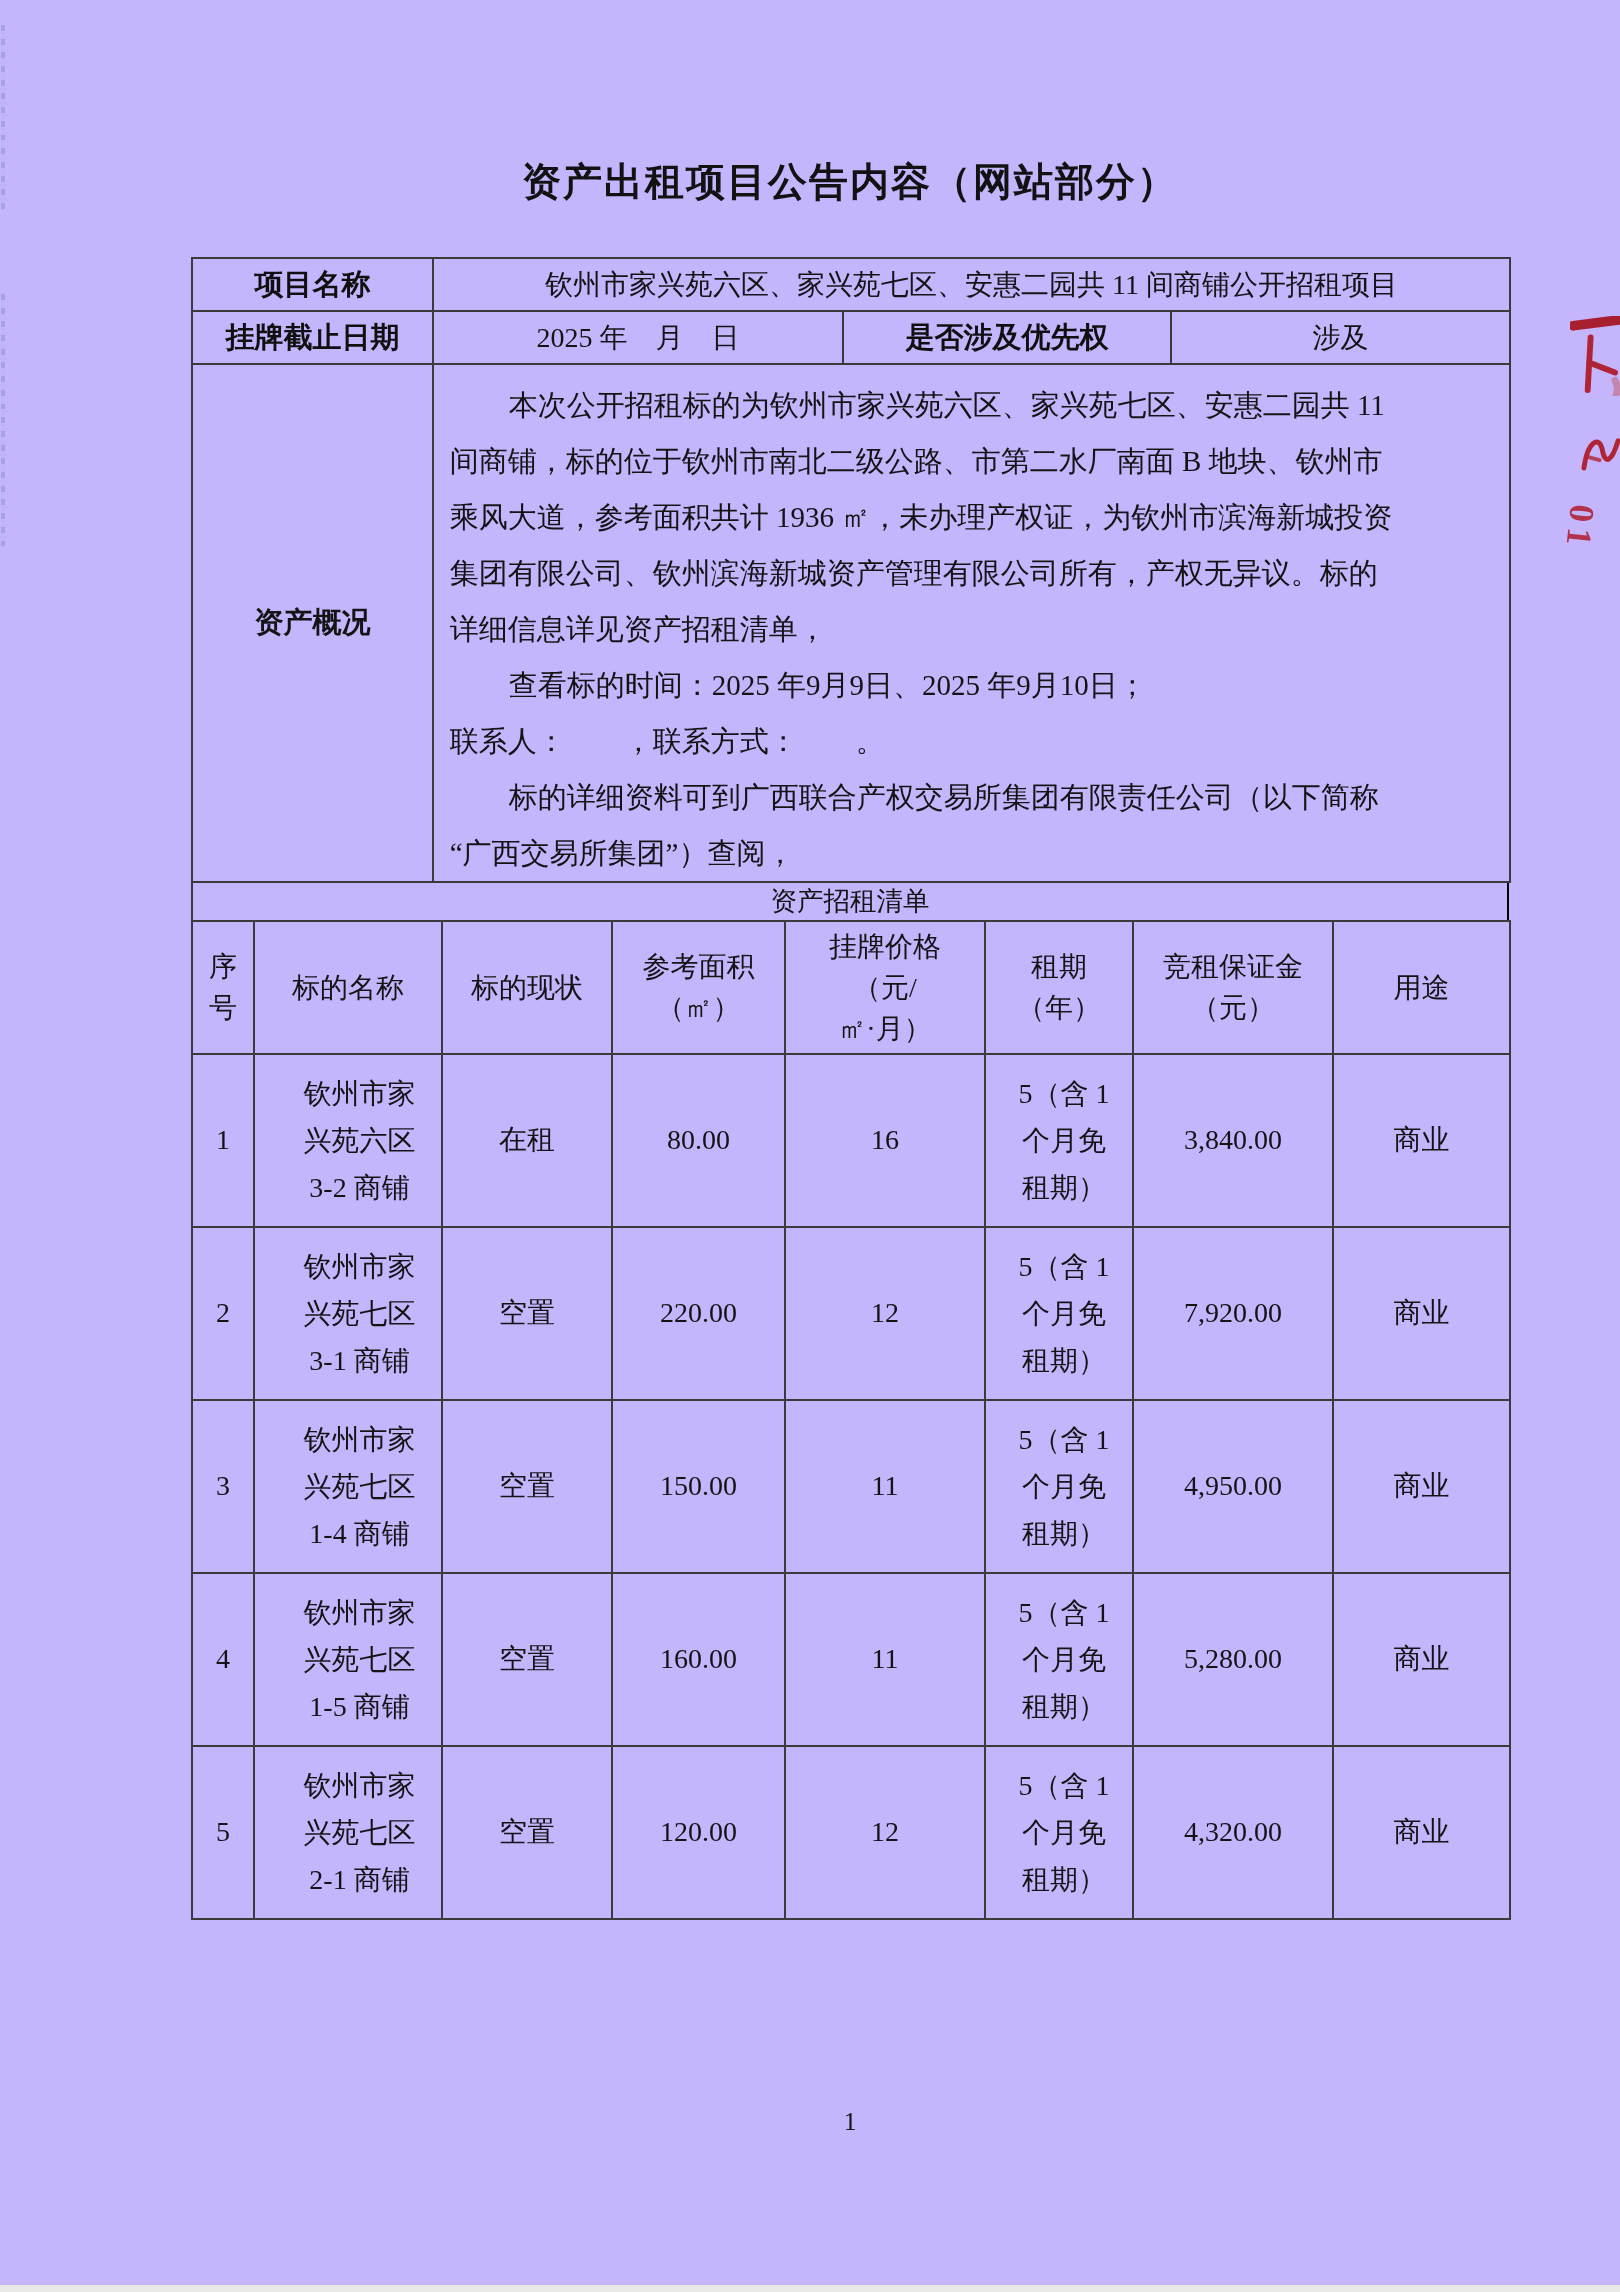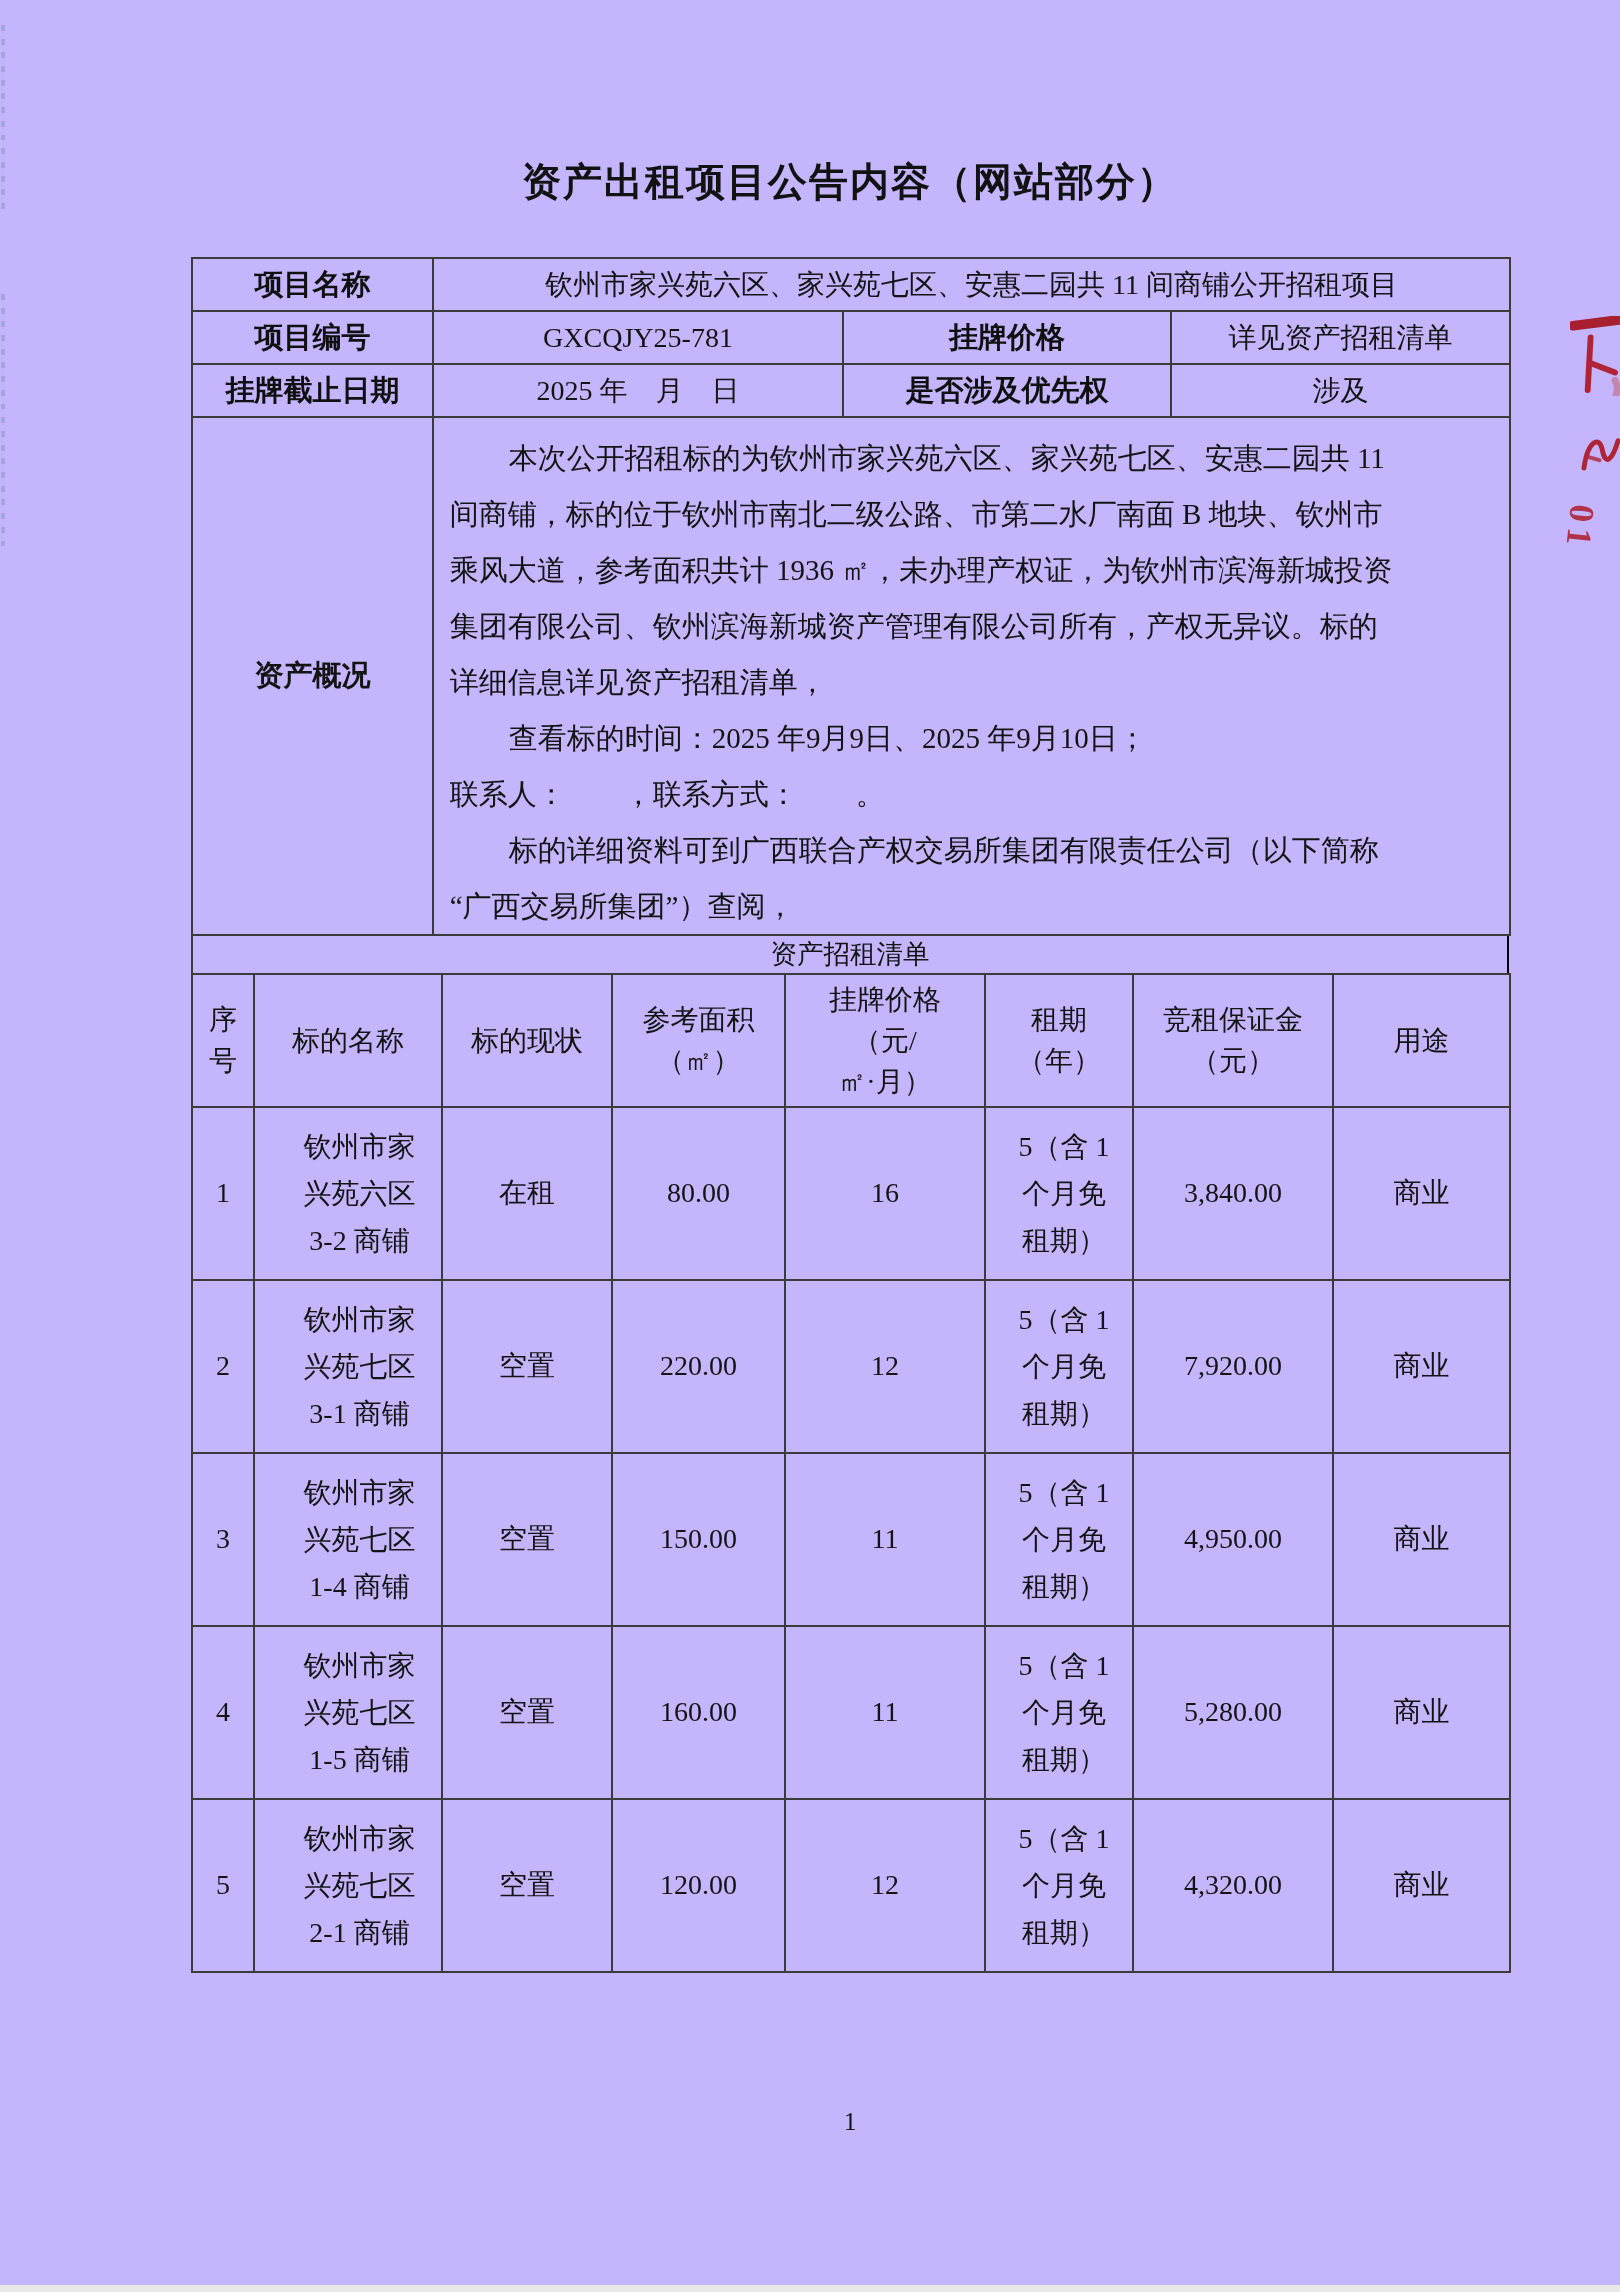--- a/index.html
+++ b/index.html
@@ -85,26 +85,20 @@
       <colgroup>
         <col style="width:241px">
           <col style="width:410px">
           <col style="width:328px">
           <col style="width:339px">
       </colgroup>
       <tbody>
           <tr>
         <td class="lbl">项目名称</td>
         <td class="val" colspan="3">钦州市家兴苑六区、家兴苑七区、安惠二园共 11 间商铺公开招租项目</td>
-      </tr>
-      <tr>
-        <td class="lbl">项目编号</td>
-        <td class="val">GXCQJY25-781</td>
-        <td class="lbl">挂牌价格</td>
-        <td class="val">详见资产招租清单</td>
       </tr>
       <tr>
         <td class="lbl">挂牌截止日期</td>
         <td class="val">2025 年　月　日</td>
         <td class="lbl">是否涉及优先权</td>
         <td class="val">涉及</td>
       </tr>
       <tr>
         <td class="ov-lbl" style="height:500px;">资产概况</td>
         <td class="ov-cell" colspan="3">

